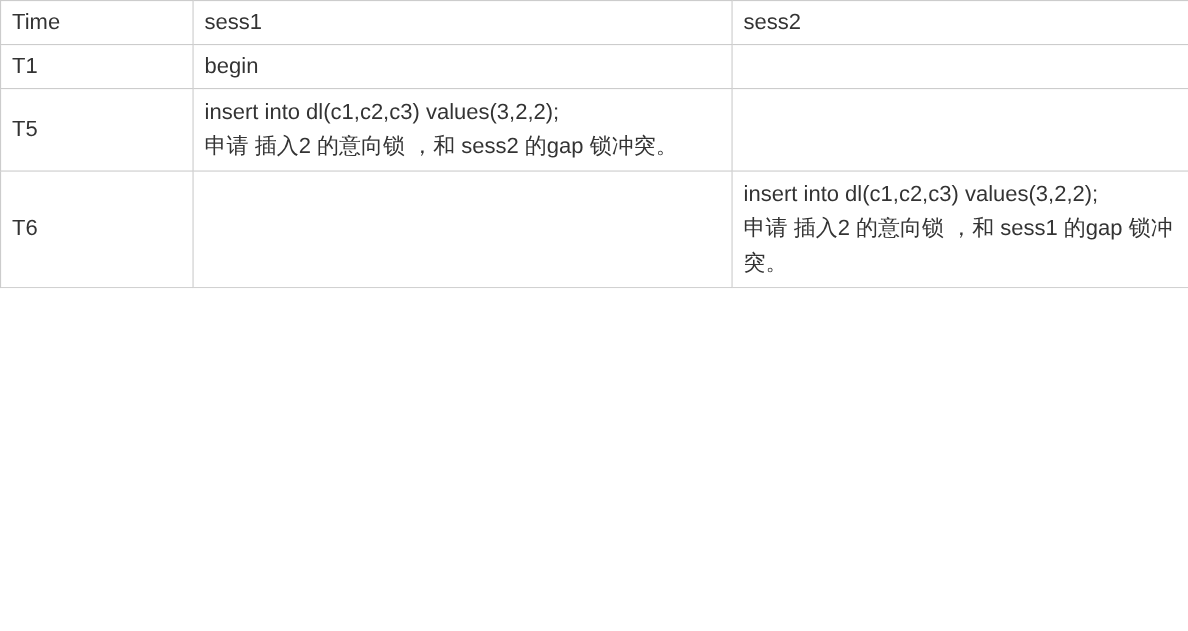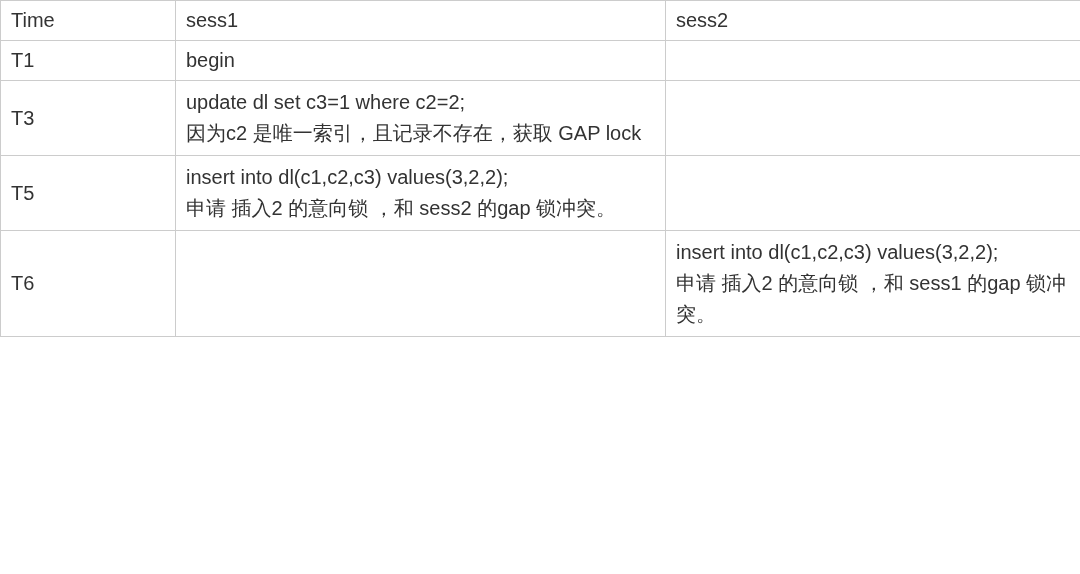--- a/index.html
+++ b/index.html
@@ -69,25 +69,20 @@
       <th>sess2</th>
     </tr>
   </thead>
   <tbody>
     <tr>
       <td class="time-cell short-cell">T1</td>
       <td class="short-cell">begin</td>
       <td class="short-cell"></td>
     </tr>
     <tr>
-      <td class="time-cell">T3</td>
-      <td>update dl set c3=1 where c2=2;<br>因为c2 是唯一索引，且记录不存在，获取 GAP lock</td>
-      <td></td>
-    </tr>
-    <tr>
       <td class="time-cell">T5</td>
       <td>insert into dl(c1,c2,c3) values(3,2,2);<br>申请 插入2 的意向锁 ，和 sess2 的gap 锁冲突。</td>
       <td></td>
     </tr>
     <tr>
       <td class="time-cell">T6</td>
       <td></td>
       <td>insert into dl(c1,c2,c3) values(3,2,2);<br>申请 插入2 的意向锁 ，和 sess1 的gap 锁冲突。</td>
     </tr>
   </tbody>

